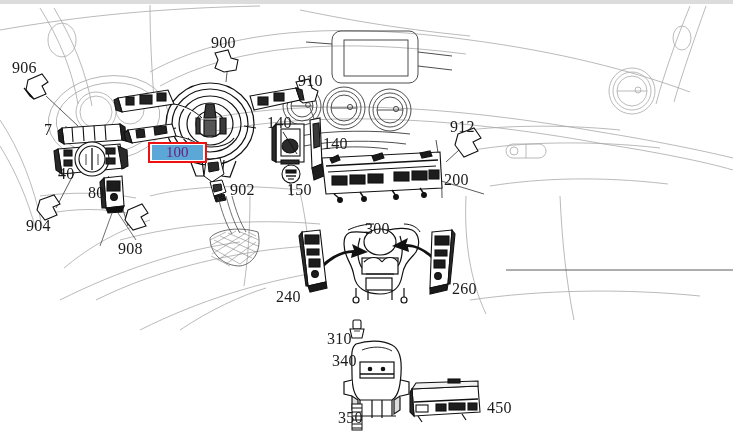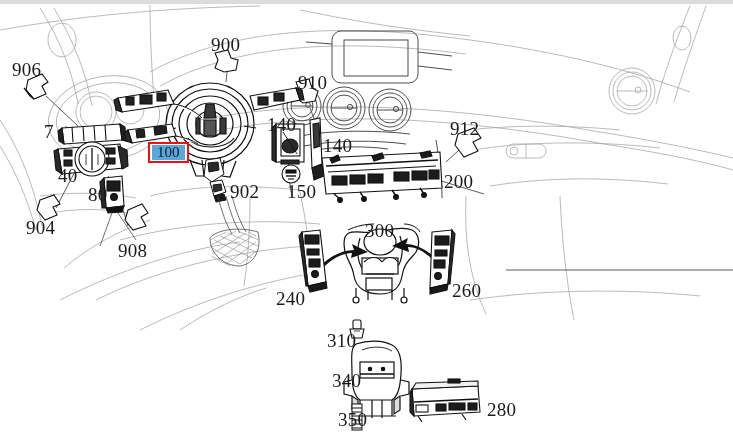--- a/index.html
+++ b/index.html
@@ -26,39 +26,39 @@
   }
   #diagram-svg {
     position: absolute;
     left: 0; top: 0;
     width: 733px;
     height: 444px;
   }
   .callout {
     position: absolute;
     font-family: "Liberation Serif", serif;
-    font-size: 19px;
+    font-size: 16px;
     color: #1a1a1a;
     white-space: nowrap;
     line-height: 1;
     letter-spacing: .2px;
   }
   .callout-sel {
     position: absolute;
     border: 2px solid #ee1111;
     background: #ffffff;
     padding: 0px 2px 1px 2px;
     line-height: 1;
   }
   .callout-sel .sel-text {
     font-family: "Liberation Serif", serif;
     font-size: 15px;
-    color: #0f172a;
+    color: #701a75;
     background: #5aa7d8;
-    padding: 0 5px;
+    padding: 0 14px;
     display: inline-block;
     line-height: 15px;
   }
 </style>
 </head>
 <body>
 
 <div id="page">
 
   <div id="topbar"></div>
@@ -423,21 +423,21 @@
   <div class="callout" style="left:88px;  top:185px;">80</div>
   <div class="callout" style="left:230px; top:182px;text-align:right;">902</div>
   <div class="callout" style="left:287px; top:182px;">150</div>
   <div class="callout" style="left:444px; top:172px;">200</div>
   <div class="callout" style="left:26px;  top:218px;text-align:right;">904</div>
   <div class="callout" style="left:118px; top:241px;">908</div>
   <div class="callout" style="left:365px; top:221px;">300</div>
   <div class="callout" style="left:276px; top:289px;">240</div>
   <div class="callout" style="left:452px; top:281px;">260</div>
   <div class="callout" style="left:327px; top:331px;">310</div>
-  <div class="callout" style="left:332px; top:371px;">340</div>
+  <div class="callout" style="left:332px; top:353px;">340</div>
   <div class="callout" style="left:330px; top:410px;margin-left:8px;">350</div>
-  <div class="callout" style="left:487px; top:400px;">280</div>
+  <div class="callout" style="left:487px; top:400px;">450</div>
 
   <div class="callout-sel" style="left:148px; top:142px;">
     <span class="sel-text">100</span>
   </div>
 
 </div>
 
 </body></html>

